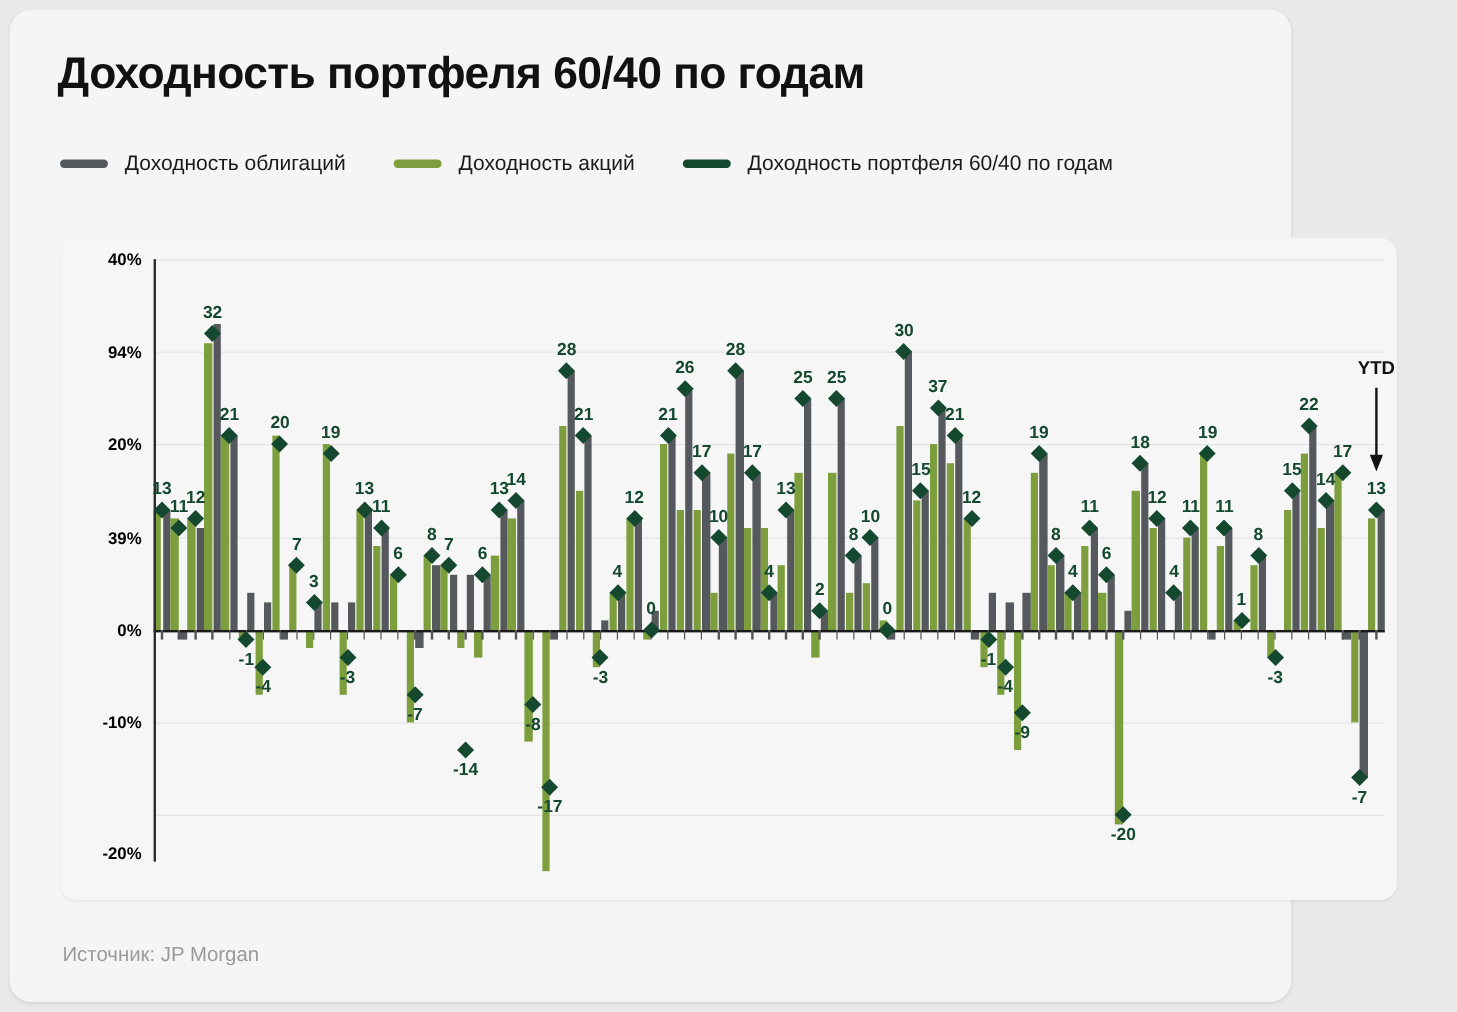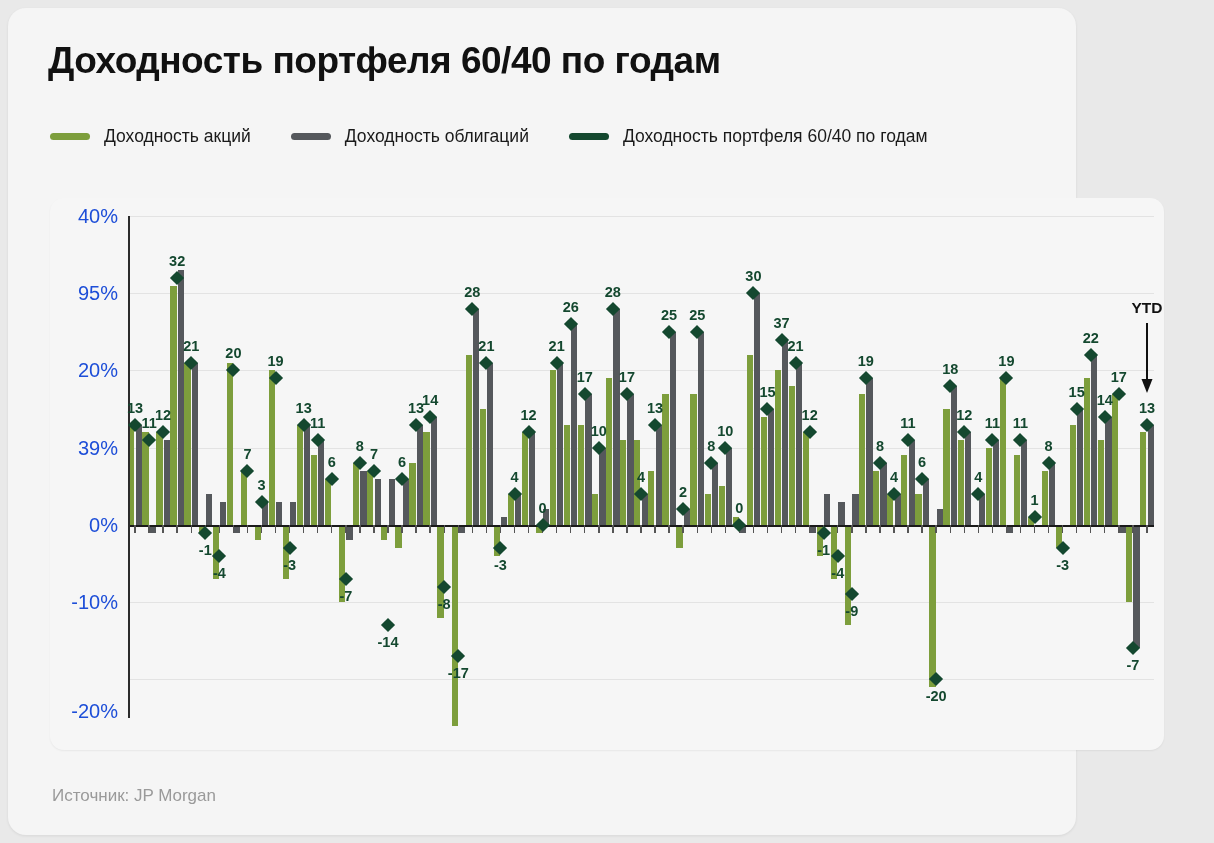--- a/index.html
+++ b/index.html
@@ -40,21 +40,21 @@
   .plot{
     position:absolute;left:78px;top:18px;right:10px;bottom:32px;
   }
   .gridline{
     position:absolute;left:0;right:0;height:1px;background:#e3e3e3;
   }
   .gridline.zero{background:#1a1a1a;height:1.6px;z-index:5;}
   .ytick{
     position:absolute;right:calc(100% + 10px);
     transform:translateY(-50%);
-    font-size:20px;color:#1d4ed8;white-space:nowrap;
+    font-size:14px;color:#000000;white-space:nowrap;font-weight:bold;
   }
   .yaxis-line{
     position:absolute;left:0;top:0;bottom:0;width:1.6px;background:#2b2b2b;z-index:6;
   }
   .bars{position:absolute;left:0;top:0;right:0;bottom:0;}
   .bar{position:absolute;}
   .bar.stock{background:#7d9e3c;z-index:2;}
   .bar.bond{background:#55585c;z-index:1;}
   .tick{
     position:absolute;width:1.4px;height:8px;background:#555;z-index:6;
@@ -79,41 +79,41 @@
 </style>
 </head>
 <body>
 
 <div class="card">
 
   <div class="title">Доходность портфеля 60/40 по годам</div>
 
   <div class="legend" id="legend">
       <div class="legend-item">
+        <span class="legend-swatch" style="background: rgb(85, 88, 92);"></span>
+        <span class="legend-label">Доходность облигаций</span>
+      </div>
+      <div class="legend-item">
         <span class="legend-swatch" style="background: rgb(125, 158, 60);"></span>
         <span class="legend-label">Доходность акций</span>
-      </div>
-      <div class="legend-item">
-        <span class="legend-swatch" style="background: rgb(85, 88, 92);"></span>
-        <span class="legend-label">Доходность облигаций</span>
       </div>
       <div class="legend-item">
         <span class="legend-swatch" style="background: rgb(20, 72, 47);"></span>
         <span class="legend-label">Доходность портфеля 60/40 по годам</span>
       </div>
     </div>
 
   <div class="plot-card">
     <div class="plot" id="plot">
       <div class="yaxis-line"></div>
       <div id="grid">
           <div class="gridline" style="top: 0px;"></div>
           <div class="ytick" style="top: 0px;">40%</div>
           <div class="gridline" style="top: 77.2308px;"></div>
-          <div class="ytick" style="top: 77.2308px;">95%</div>
+          <div class="ytick" style="top: 77.2308px;">94%</div>
           <div class="gridline" style="top: 154.462px;"></div>
           <div class="ytick" style="top: 154.462px;">20%</div>
           <div class="gridline" style="top: 231.692px;"></div>
           <div class="ytick" style="top: 231.692px;">39%</div>
           <div class="gridline zero" style="top: 308.923px;"></div>
           <div class="ytick" style="top: 308.923px;">0%</div>
           <div class="gridline" style="top: 386.154px;"></div>
           <div class="ytick" style="top: 386.154px;">-10%</div>
           <div class="gridline" style="top: 463.385px;"></div>
           <div class="ytick" style="top: 463.385px; margin-top: 32px;">-20%</div>

